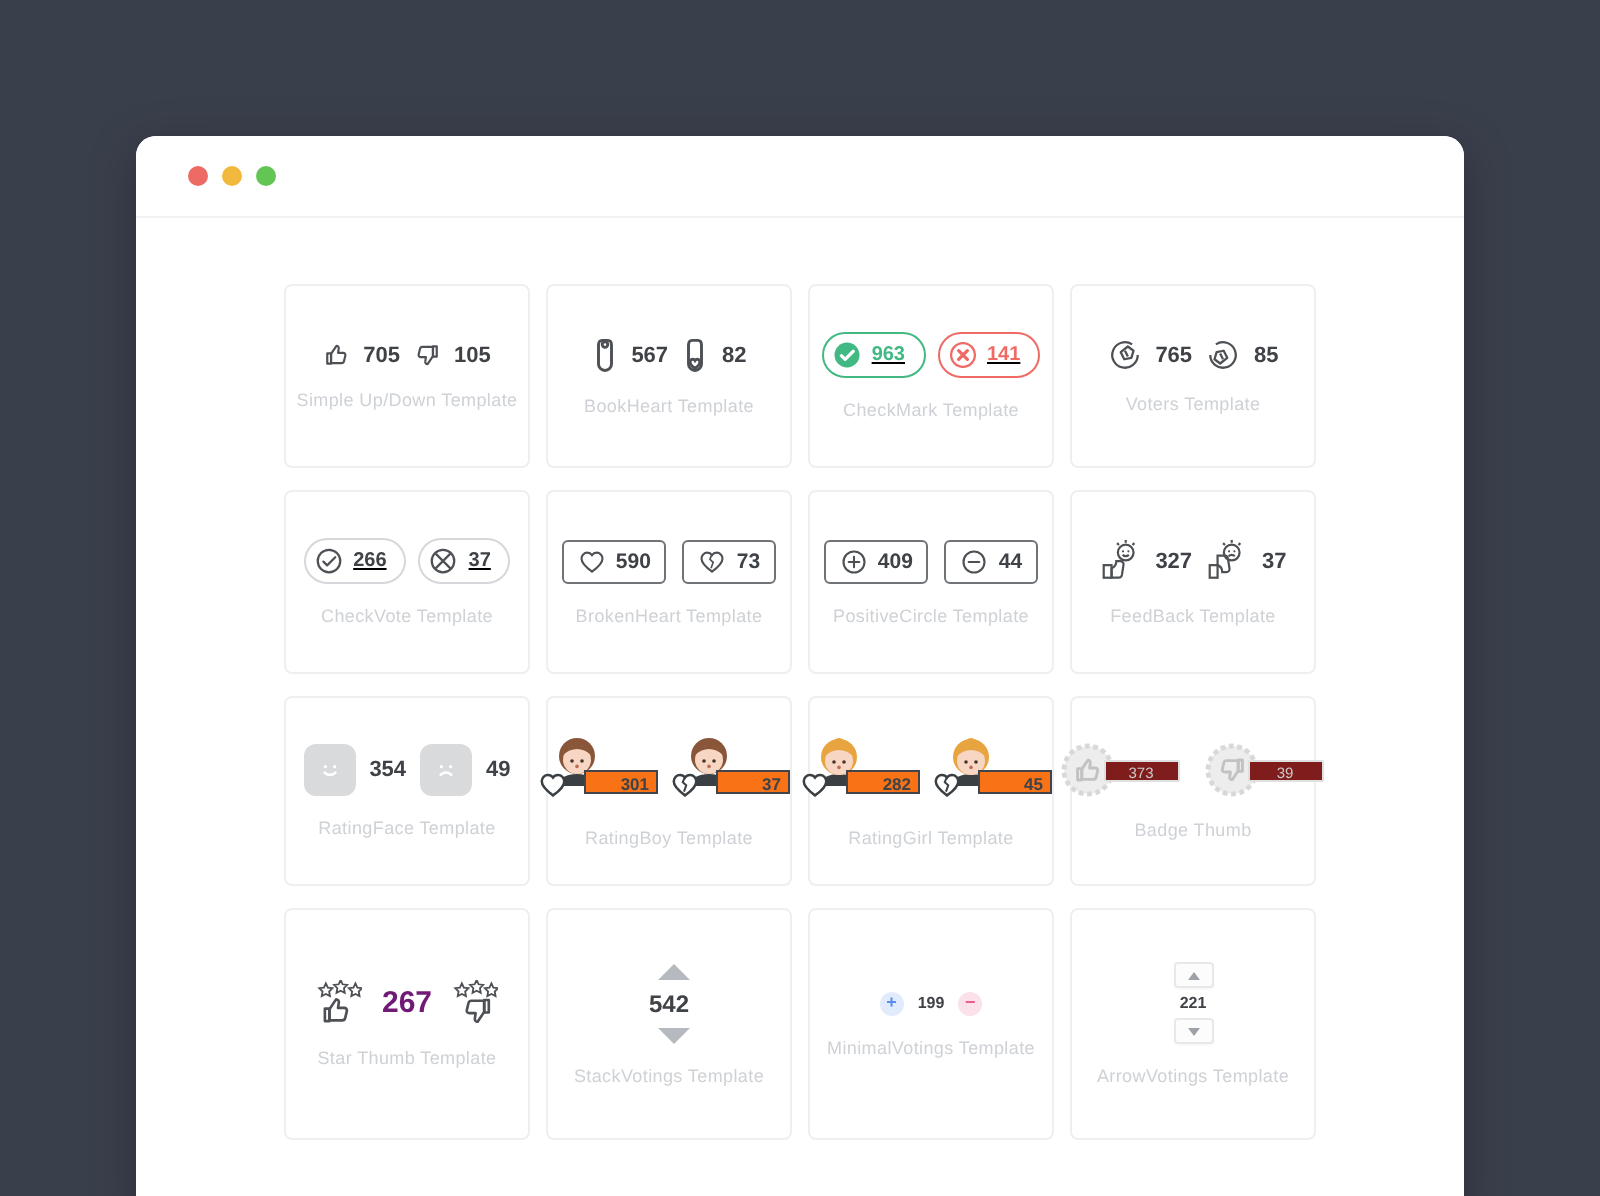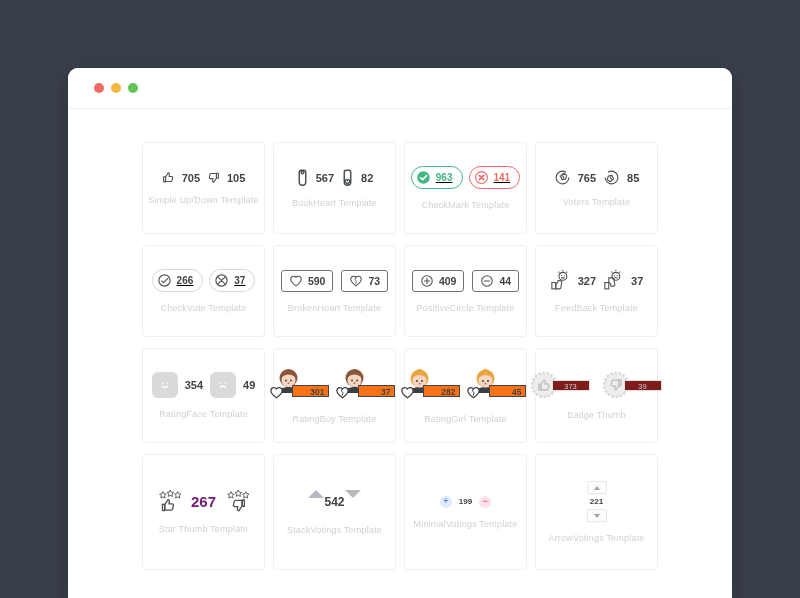--- a/index.html
+++ b/index.html
@@ -66,21 +66,21 @@
   .badge-wrap .badge-bar{
     position:absolute;left:22px;top:9px;width:38px;height:11px;
     border:1px solid #e0e0e0;background:#7f1d1d;border-radius:1px;
     font-size:7.5px;font-weight:400;color:#cbcbcb;
     text-align:center;line-height:11px;box-sizing:border-box;}
 
   
   .star-num{font-size:15px;font-weight:700;color:#701a75;}
 
   
-  .stack{display:flex;align-items:flex-start;cursor:default;}
+  .stack{display:flex;flex-direction:column;align-items:flex-end;cursor:default;}
   .tri{width:0;height:0;border-left:8px solid transparent;border-right:8px solid transparent;cursor:pointer;}
   .tri-up{border-bottom:8px solid #b6bac0;}
   .tri-down{border-top:8px solid #b6bac0;}
   .stack .num{font-size:12px;margin:5px 0;}
 
   
   .mini-circle{width:12px;height:12px;border-radius:50%;display:flex;align-items:center;justify-content:center;
     font-size:9px;font-weight:700;cursor:pointer;line-height:1;}
   .mini-plus{background:#e1ebfb;color:#5b8def;}
   .mini-minus{background:#fbe1e9;color:#ef5b86;}

